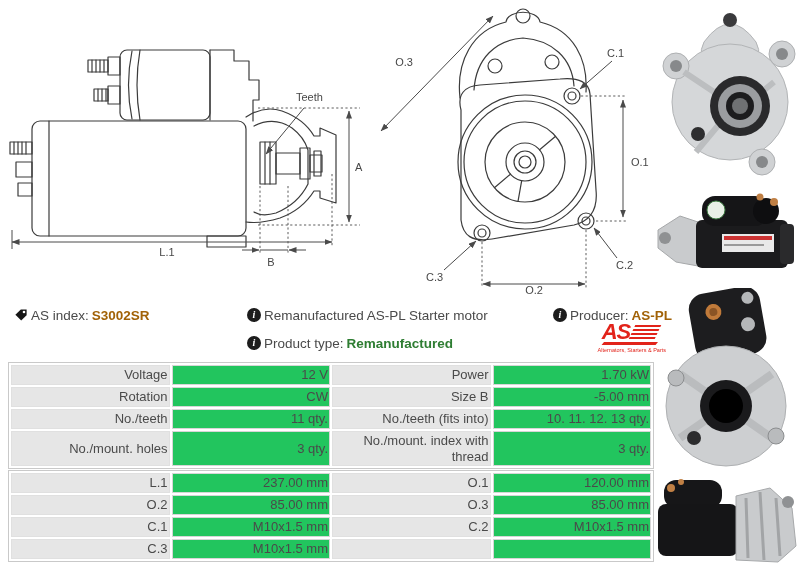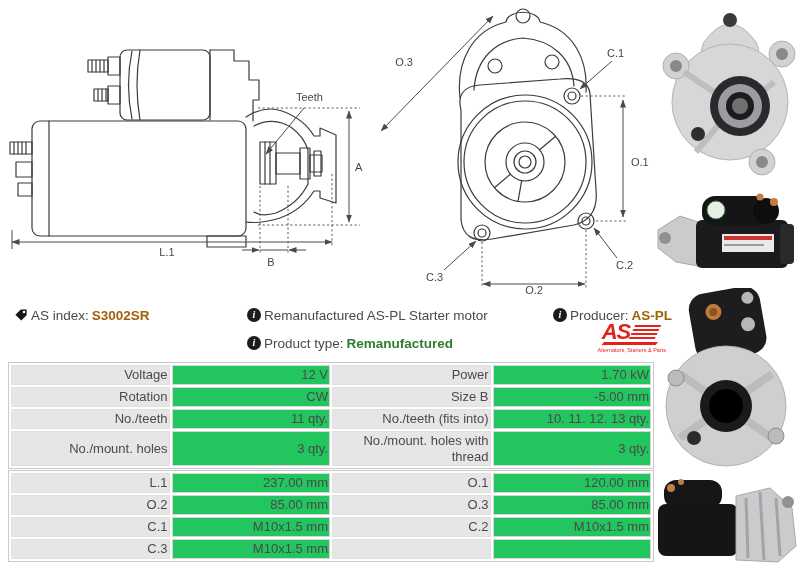--- a/index.html
+++ b/index.html
@@ -249,21 +249,21 @@
     </tr>
     <tr>
       <td class="lbl">No./teeth</td>
       <td class="val">11 qty.</td>
       <td class="lbl">No./teeth (fits into)</td>
       <td class="val">10. 11. 12. 13 qty.</td>
     </tr>
     <tr>
       <td class="lbl">No./mount. holes</td>
       <td class="val">3 qty.</td>
-      <td class="lbl">No./mount. holes with thread</td>
+      <td class="lbl">No./mount. index with thread</td>
       <td class="val">3 qty.</td>
     </tr>
   </tbody>
     </table>
 
   <table class="spec" style="top:470px">
     <tbody>
         <tr>
       <td class="lbl">L.1</td>
       <td class="val">237.00 mm</td>

